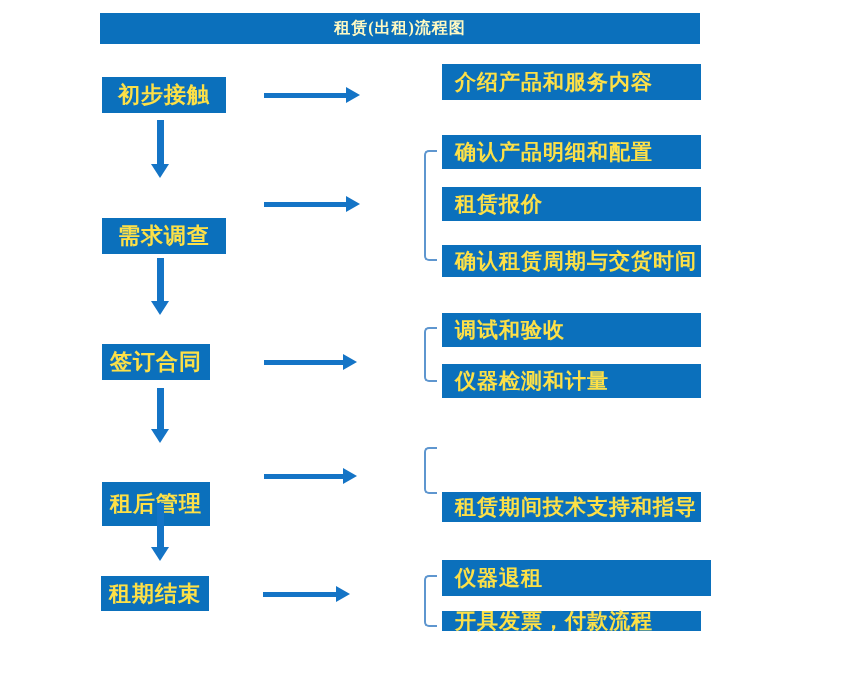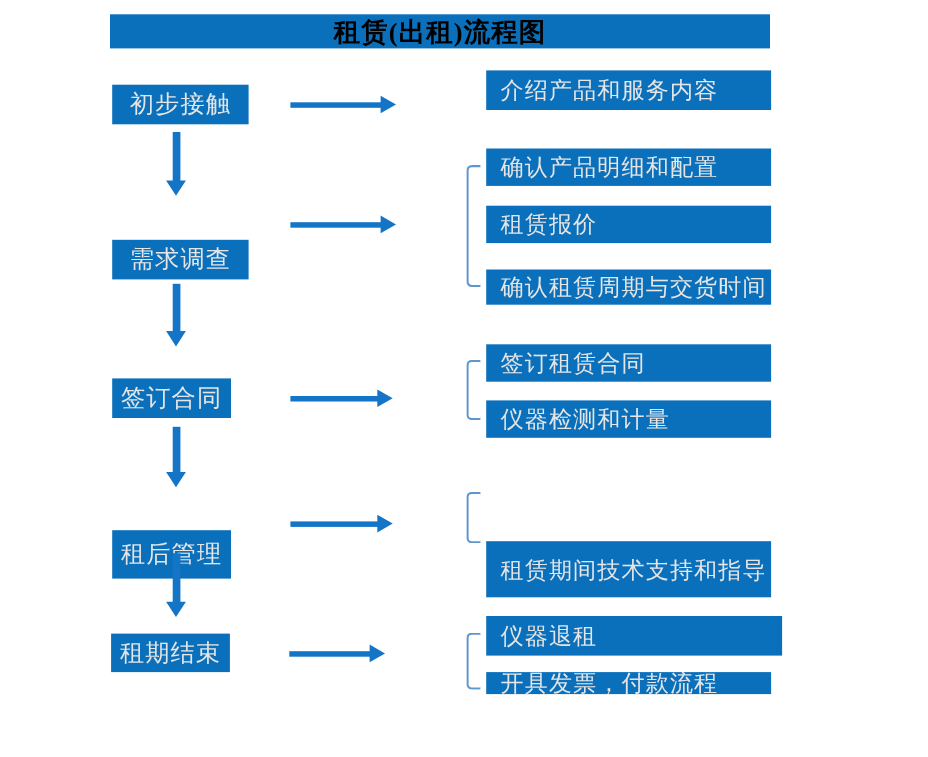--- a/index.html
+++ b/index.html
@@ -7,34 +7,34 @@
     position: relative;
     width: 844px;
     height: 688px;
     background: #ffffff;
     overflow: hidden;
     font-family: "Liberation Serif", serif;
   }
   .box {
     position: absolute;
     background: #0b70bc;
-    color: #e5e5e5;
-    font-weight: normal;
+    color: #fde047;
+    font-weight: bold;
     display: flex;
     align-items: center;
     letter-spacing: 1px;
     white-space: nowrap;
   }
   .title-bar {
     position: absolute;
     left: 100px; top: 13px; width: 600px; height: 31px;
     background: #0b70bc;
-    color: #000000;
+    color: #fef9c3;
     font-weight: bold;
-    font-size: 24px;
+    font-size: 16px;
     display: flex;
     align-items: center;
     justify-content: center;
     letter-spacing: 1px;
   }
   .step-box { justify-content: center; font-size: 22px; }
   .detail-box { padding-left: 13px; font-size: 21px; box-sizing: border-box; }
 
   
   .harrow { position: absolute; height: 16px; }
@@ -83,23 +83,23 @@
   <div class="box step-box" style="left:102px; top:77px;  width:124px; height:36px;">初步接触</div>
   <div class="box step-box" style="left:102px; top:186px; width:124px; height:36px;margin-top:32px;">需求调查</div>
   <div class="box step-box" style="left:102px; top:344px; width:108px; height:36px;">签订合同</div>
   <div class="box step-box" style="left:102px; top:482px; width:108px; height:44px;">租后管理</div>
   <div class="box step-box" style="left:101px; top:576px; width:108px; height:35px;">租期结束</div>
 
   <div class="box detail-box" style="left:442px; top:64px;  width:259px; height:36px;">介绍产品和服务内容</div>
   <div class="box detail-box" style="left:442px; top:135px; width:259px; height:34px;">确认产品明细和配置</div>
   <div class="box detail-box" style="left:442px; top:187px; width:259px; height:34px;">租赁报价</div>
   <div class="box detail-box" style="left:442px; top:245px; width:259px; height:32px;">确认租赁周期与交货时间</div>
-  <div class="box detail-box" style="left:442px; top:313px; width:259px; height:34px;">签订租赁合同</div>
+  <div class="box detail-box" style="left:442px; top:313px; width:259px; height:34px;">调试和验收</div>
   <div class="box detail-box" style="left:442px; top:364px; width:259px; height:34px;">仪器检测和计量</div>
-  <div class="box detail-box" style="left:442px; top:492px; width:259px; height:51px;">租赁期间技术支持和指导</div>
+  <div class="box detail-box" style="left:442px; top:492px; width:259px; height:30px;">租赁期间技术支持和指导</div>
   <div class="box detail-box" style="left:442px; top:560px; width:269px; height:36px;">仪器退租</div>
   <div class="box detail-box" style="left:442px; top:611px; width:259px; height:20px;">开具发票，付款流程</div>
 
   <div class="harrow" style="left:264px; top:87px;  width:96px;">
       <div class="shaft"></div>
       <div class="head"></div>
     </div>
   <div class="harrow" style="left:264px; top:196px; width:96px;">
       <div class="shaft"></div>
       <div class="head"></div>

